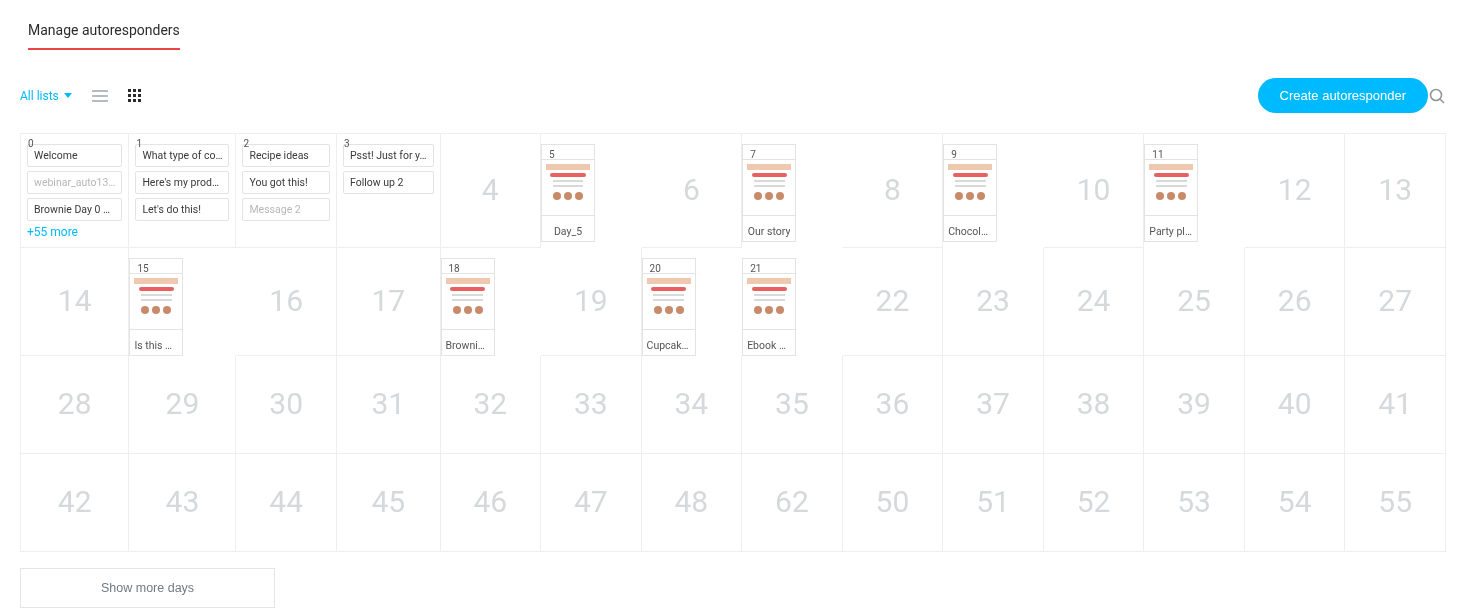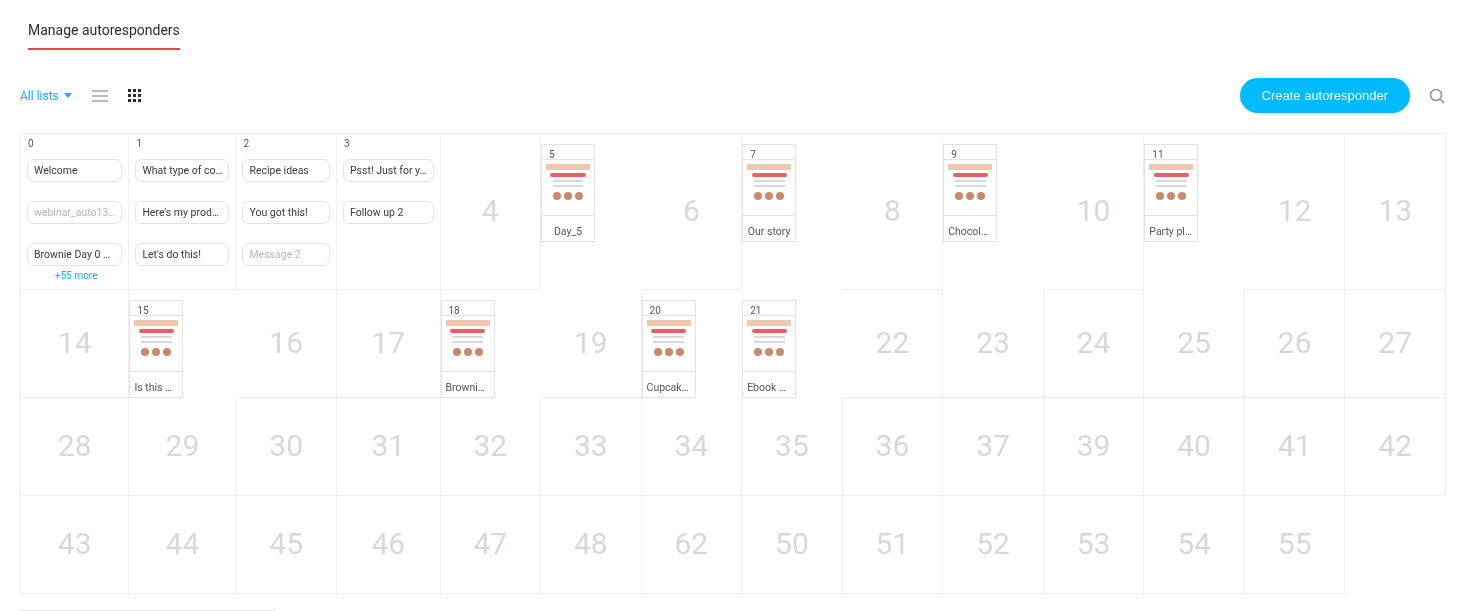--- a/index.html
+++ b/index.html
@@ -45,21 +45,20 @@
     width: 0; height: 0;
     border-left: 4px solid transparent;
     border-right: 4px solid transparent;
     border-top: 5px solid #00baff;
     margin-left: 5px;
   }
   .view-icon svg { display: block; }
   .toolbar-right {
     display: flex;
     align-items: center;
-    gap: 18px;
   }
   .btn-primary {
     background: #00baff;
     color: #fff;
     font-size: 13px;
     border: none;
     border-radius: 999px;
     padding: 10px 22px;
     cursor: pointer;
   }
@@ -97,36 +96,35 @@
     color: #d5d9dc;
     font-weight: 400;
   }
 
   
   .cell.pills {
     align-items: stretch;
   }
   .pill {
     border: 1px solid #e3e3e3;
-    border-radius: 7px;
+    border-radius: 2px;
     padding: 4px 6px;
     font-size: 10.5px;
     color: #3a3a3a;
-    margin-top: 19px;
+    margin-top: 4px;
     white-space: nowrap;
     overflow: hidden;
     text-overflow: ellipsis;
   }
   .pill.muted { color: #b7b7b7; }
   .more-link {
     color: #00baff;
-    font-size: 10px;
+    font-size: 12px;
     margin-top: 4px;
     cursor: pointer;
-    margin-left: 28px;
   }
 
   
   .thumb {
     width: 54px;
     height: 60px;
     border: 1px solid #e3e3e3;
     background: #fff;
     margin-top: 10px;
     display: flex;
@@ -447,20 +445,23 @@
     <div class="cell empty">
       <div class="day-big">35</div>
     </div>
     <div class="cell empty">
       <div class="day-big">36</div>
     </div>
     <div class="cell empty">
       <div class="day-big">37</div>
     </div>
     <div class="cell empty">
+      <div class="day-big">38</div>
+    </div>
+    <div class="cell empty">
       <div class="day-big">39</div>
     </div>
     <div class="cell empty">
       <div class="day-big">40</div>
     </div>
     <div class="cell empty">
       <div class="day-big">41</div>
     </div>
     <div class="cell empty">
       <div class="day-big">42</div>

